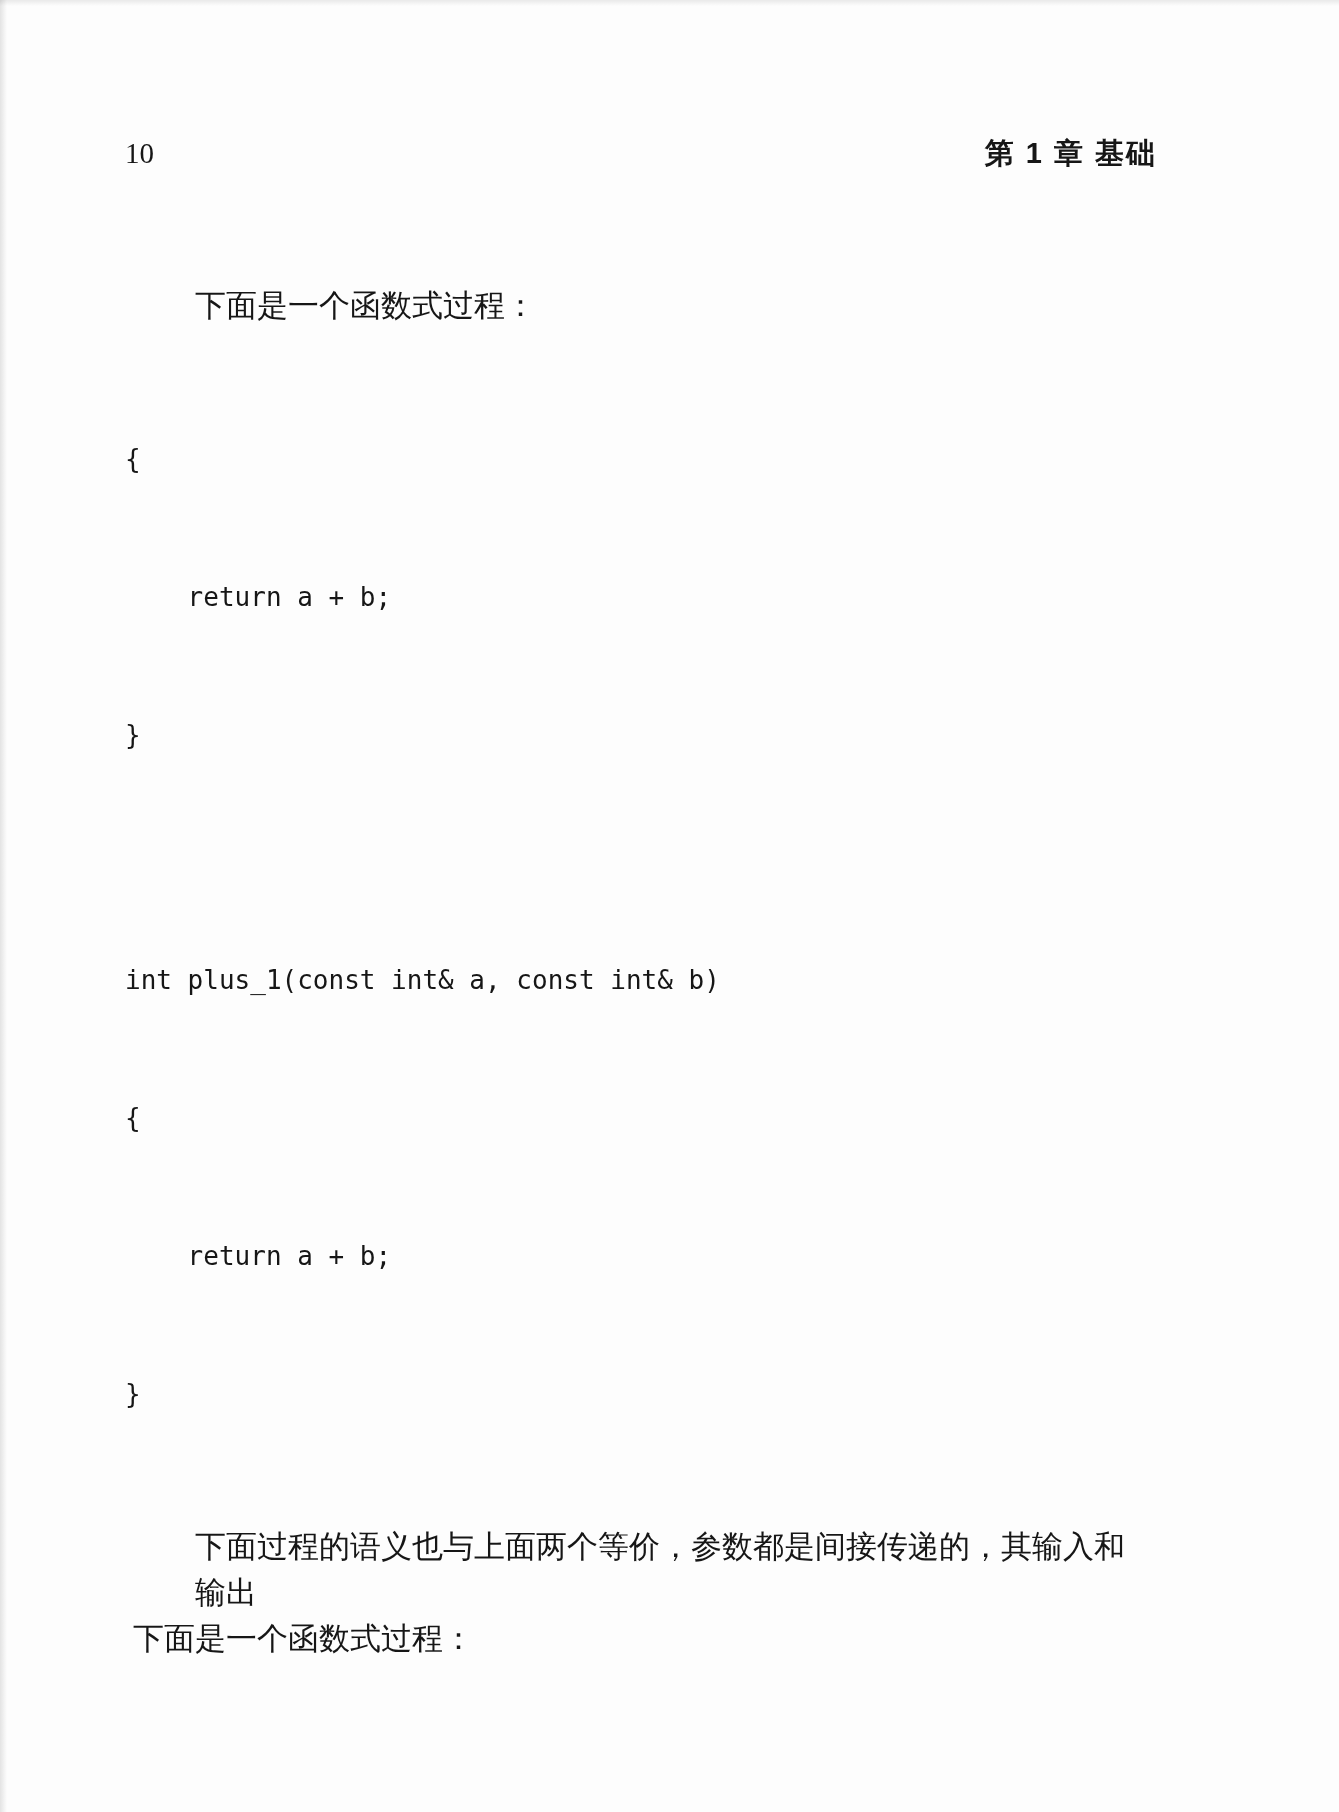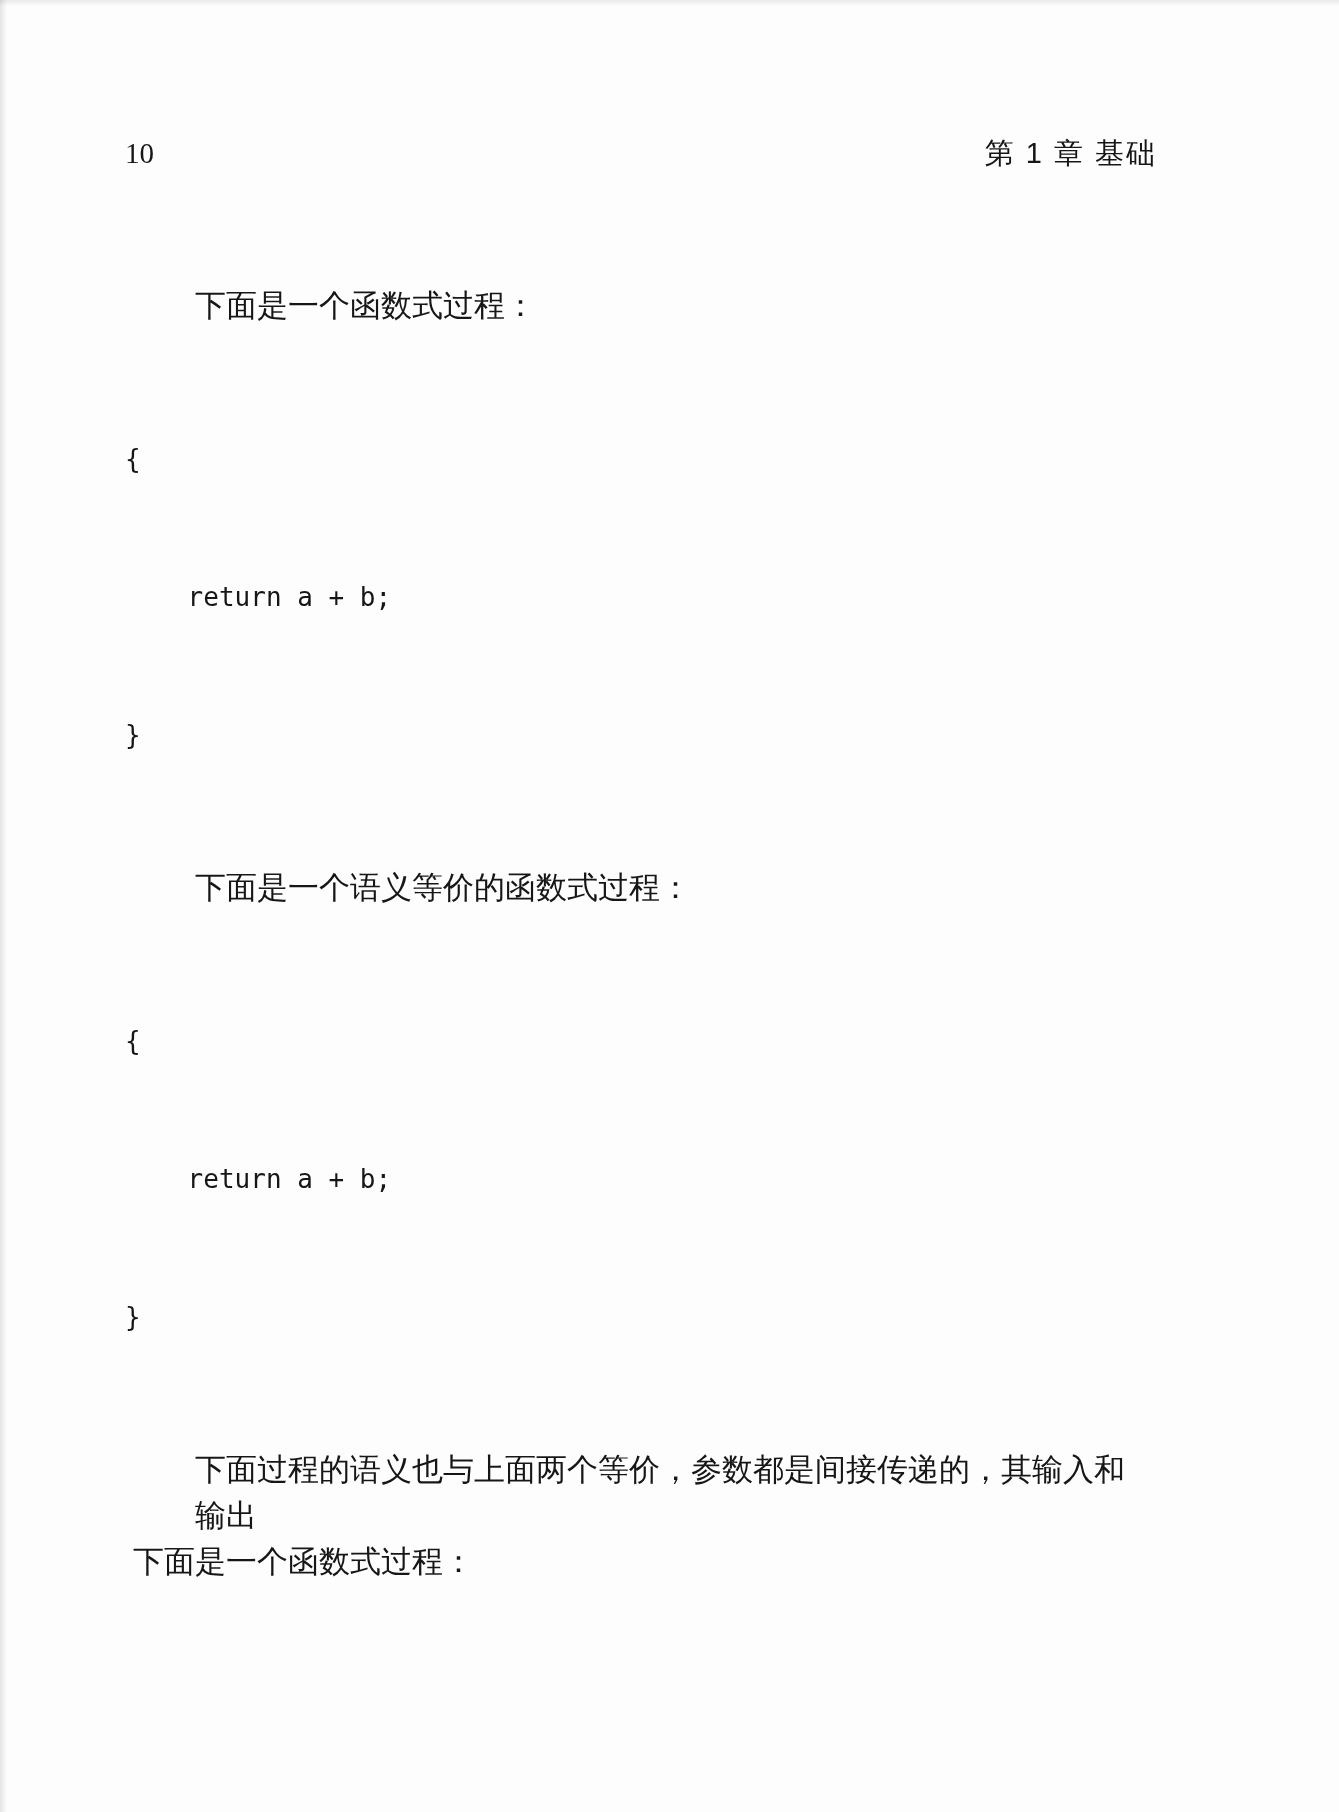--- a/index.html
+++ b/index.html
@@ -14,21 +14,21 @@
     color:#161616;
     font-family:"Liberation Serif","DejaVu Serif",serif;
     padding:138px 182px 12px 125px;
     overflow:hidden;
   }
   .header {
     display:flex; justify-content:space-between; align-items:baseline;
     font-size:29px; line-height:30px;
   }
   .page-num { font-family:"Liberation Serif","DejaVu Serif",serif; }
-  .chapter  { font-family:"Liberation Sans","DejaVu Sans",sans-serif; font-weight:400; letter-spacing:2px; }
+  .chapter  { font-family:"Liberation Sans","DejaVu Sans",sans-serif; font-weight:700; letter-spacing:2px; }
   .content { margin-top:115px; }
   .para { font-size:31px; line-height:46px; margin:8px; }
   .pline { min-height:46px; }
   .indent { padding-left:62px; }
   .codeblock {
     font-family:"DejaVu Sans Mono","Liberation Mono",monospace;
     font-size:26px; line-height:46px;
     margin:15px 0;
     white-space:pre;
   }
@@ -48,25 +48,23 @@
     <div class="para">
       <div class="pline indent"><span>下面是一个函数式过程：</span></div>
     </div>
 
     <div class="codeblock">
       <div class="code-line">{</div>
       <div class="code-line">    return a + b;</div>
       <div class="code-line">}</div>
     </div>
 
-    <div class="para">
-      <div class="pline indent"><span>下面是一个语义等价的函数式过程：</span></div>
-    </div>
 
     <div class="codeblock">
+      <div class="code-line">int plus_1(const int&amp; a, const int&amp; b)</div>
       <div class="code-line">{</div>
       <div class="code-line">    return a + b;</div>
       <div class="code-line">}</div>
     </div>
 
     <div class="para">
       <div class="pline indent"><span>下面过程的语义也与上面两个等价，参数都是间接传递的，其输入和输出</span></div>
       <div class="pline"><span>下面是一个函数式过程：</span></div>
     </div>
 

